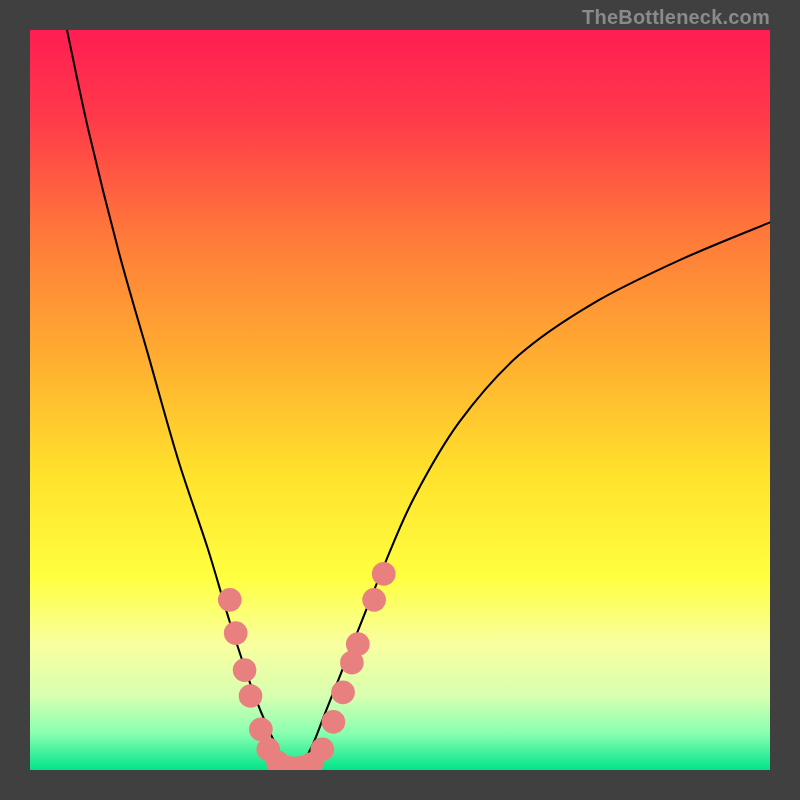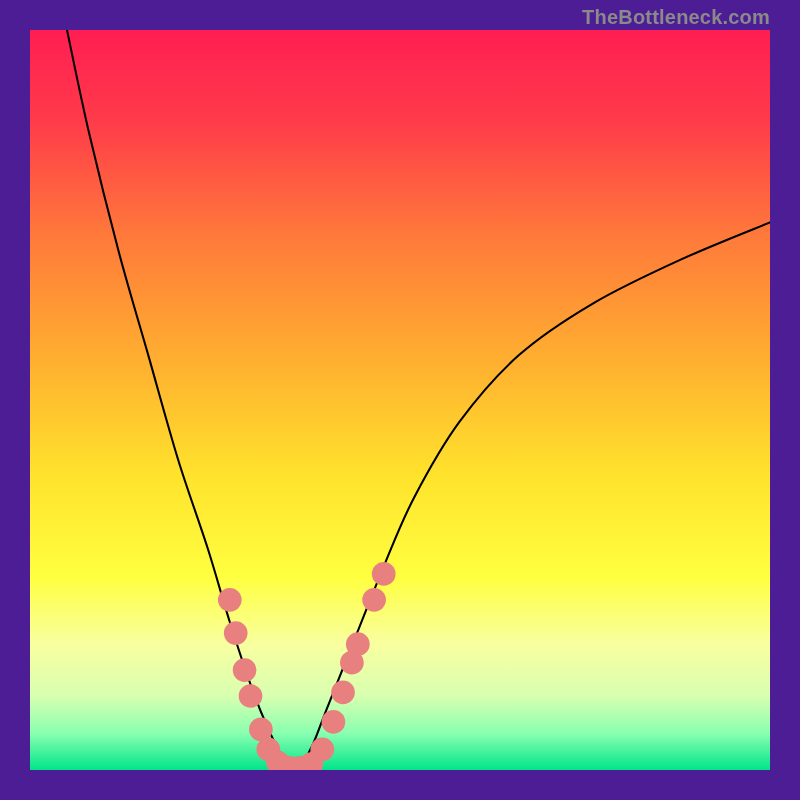--- a/index.html
+++ b/index.html
@@ -9,21 +9,21 @@
     height: 800px;
     background: #000;
     overflow: hidden;
   }
   .frame {
     position: absolute;
     left: 0;
     top: 0;
     width: 800px;
     height: 800px;
-    background: #4c1d95;
+    background: #404040;
   }
   .plot-area {
     position: absolute;
     left: 30px;
     top: 30px;
     width: 740px;
     height: 740px;
     overflow: hidden;
   }
   .gradient-bg {

